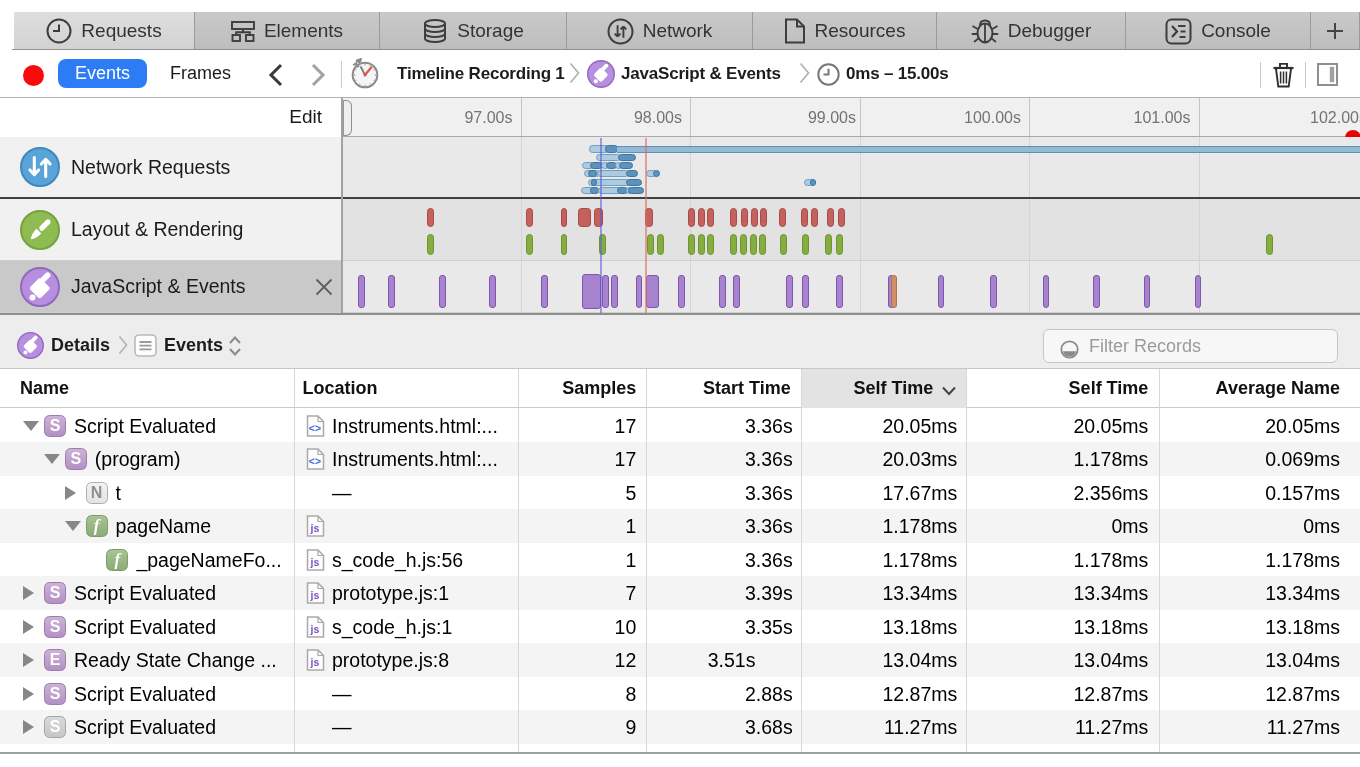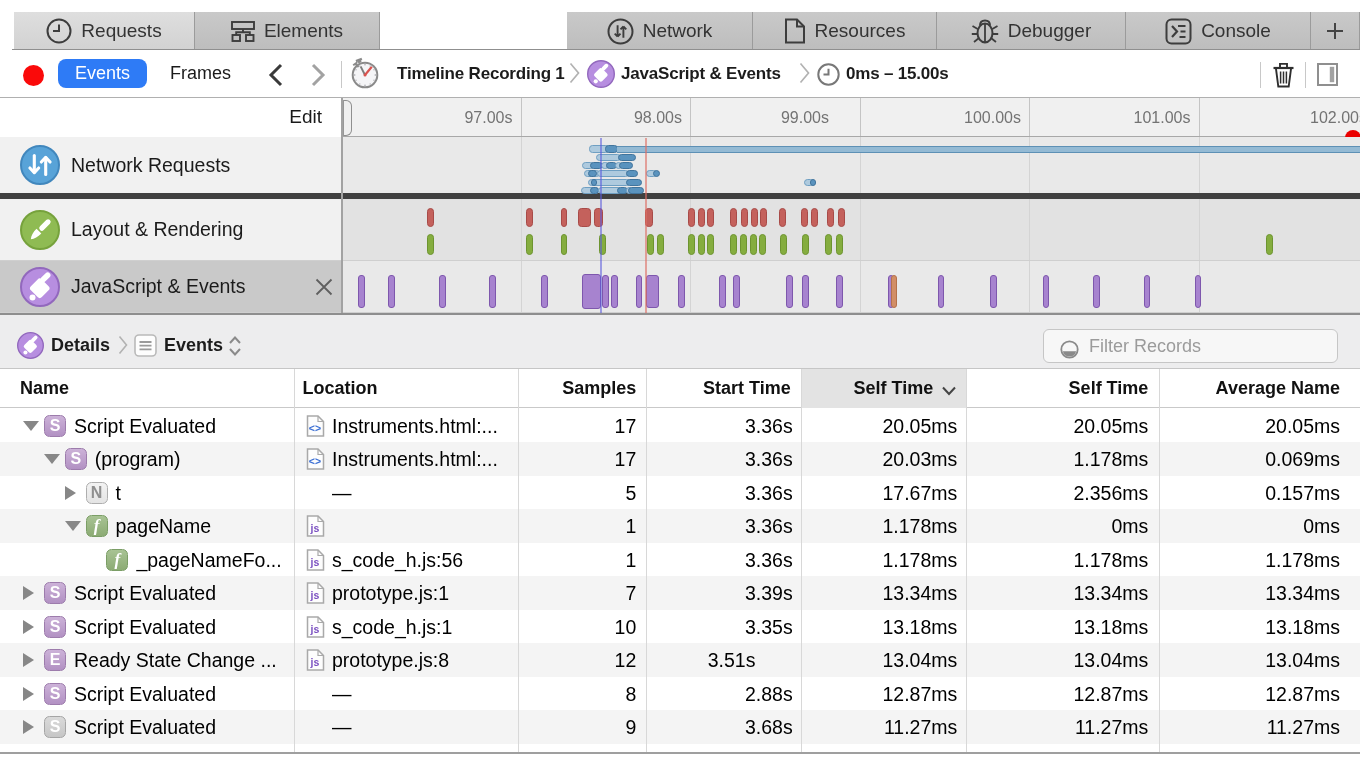--- a/index.html
+++ b/index.html
@@ -84,20 +84,31 @@
       <span class="ic">
         <svg width="24" height="21" viewBox="0 0 24 21" style="">
           <rect x="1" y="1" width="22" height="7" fill="none" stroke="#3d3d3d" stroke-width="1.9"></rect>
           <rect x="1.5" y="14" width="7.5" height="6" fill="none" stroke="#3d3d3d" stroke-width="1.9"></rect>
           <rect x="15" y="14" width="7.5" height="6" fill="none" stroke="#3d3d3d" stroke-width="1.9"></rect>
           <path d="M12 8 V11.2 M5.2 14 V11.2 H18.8 V14" fill="none" stroke="#3d3d3d" stroke-width="1.9"></path>
         </svg>
       </span>
       <span>Elements</span>
     </div>
+<div class="tab" style="left:380px;width:187px">
+      <span class="ic">
+        <svg width="26" height="26" viewBox="0 0 26 26" style="">
+          <ellipse cx="13" cy="5.5" rx="10" ry="3.5" fill="none" stroke="#3d3d3d" stroke-width="2"></ellipse>
+          <path d="M3 5.5 v5 c0 1.9 4.5 3.5 10 3.5 s10-1.6 10-3.5 v-5" fill="none" stroke="#3d3d3d" stroke-width="2"></path>
+          <path d="M3 10.5 v5 c0 1.9 4.5 3.5 10 3.5 s10-1.6 10-3.5 v-5" fill="none" stroke="#3d3d3d" stroke-width="2"></path>
+          <path d="M3 15.5 v5 c0 1.9 4.5 3.5 10 3.5 s10-1.6 10-3.5 v-5" fill="none" stroke="#3d3d3d" stroke-width="2"></path>
+        </svg>
+      </span>
+      <span>Storage</span>
+    </div>
 <div class="tab" style="left:567px;width:186px">
       <span class="ic">
         <svg width="27" height="27" viewBox="0 0 27 27" style="">
           <circle cx="13.5" cy="13.5" r="12" fill="none" stroke="#3d3d3d" stroke-width="2"></circle>
           <path d="M10.6 7.2 v10.6 M10.6 18.6 l-2.9-2.9 M10.6 18.6 l2.9-2.9" fill="none" stroke="#3d3d3d" stroke-width="1.9"></path>
           <path d="M16.4 19.8 v-10.6 M16.4 8.4 l-2.9 2.9 M16.4 8.4 l2.9 2.9" fill="none" stroke="#3d3d3d" stroke-width="1.9"></path>
         </svg>
       </span>
       <span>Network</span>
     </div>
@@ -208,31 +219,31 @@
       <rect x="12.8" y="3.8" width="4.4" height="15.4" fill="#a2a2a2"></rect>
     </svg></div>
 <div id="rulrow"></div>
 <div id="editlbl">Edit</div>
 <div id="ruler">
 <div class="tick" style="left:177.5px"></div>
 <div class="ticklbl" style="left:67.5px;width:102px">97.00s</div>
 <div class="tick" style="left:347px"></div>
 <div class="ticklbl" style="left:237px;width:102px">98.00s</div>
 <div class="tick" style="left:516.5px"></div>
-<div class="ticklbl" style="left:384px;width:102px">99.00s</div>
+<div class="ticklbl" style="left:411px;width:102px">99.00s</div>
 <div class="tick" style="left:686px"></div>
 <div class="ticklbl" style="left:576px;width:102px">100.00s</div>
 <div class="tick" style="left:855.5px"></div>
 <div class="ticklbl" style="left:745.5px;width:102px">101.00s</div>
 <div class="ticklbl" style="left:967px;width:110px;text-align:left">102.00s</div>
 </div>
 <div id="sbline1"></div>
 <div id="handle"></div>
 <div id="reddot"></div>
-<div class="trow" style="top:137px;height:62px;border-bottom:6px solid #404040">
+<div class="trow" style="top:137px;height:62px;border-bottom:2px solid #404040">
 <div class="side" style="background:#f1f1f1">
 <span style="margin-left:20px;display:flex">
         <svg width="40" height="40" viewBox="0 0 40 40" style="">
           <circle cx="20" cy="20" r="19" fill="#58a3d8" stroke="#4187bd" stroke-width="2"></circle>
           <g stroke="#fff" stroke-width="3.1" fill="none" stroke-linecap="round" stroke-linejoin="round">
             <path d="M14.3 10.5 V27.2"></path>
             <path d="M9.9 23 L14.3 27.6 L18.7 23"></path>
             <path d="M25.7 29.5 V12.8"></path>
             <path d="M21.3 17 L25.7 12.4 L30.1 17"></path>
           </g>

